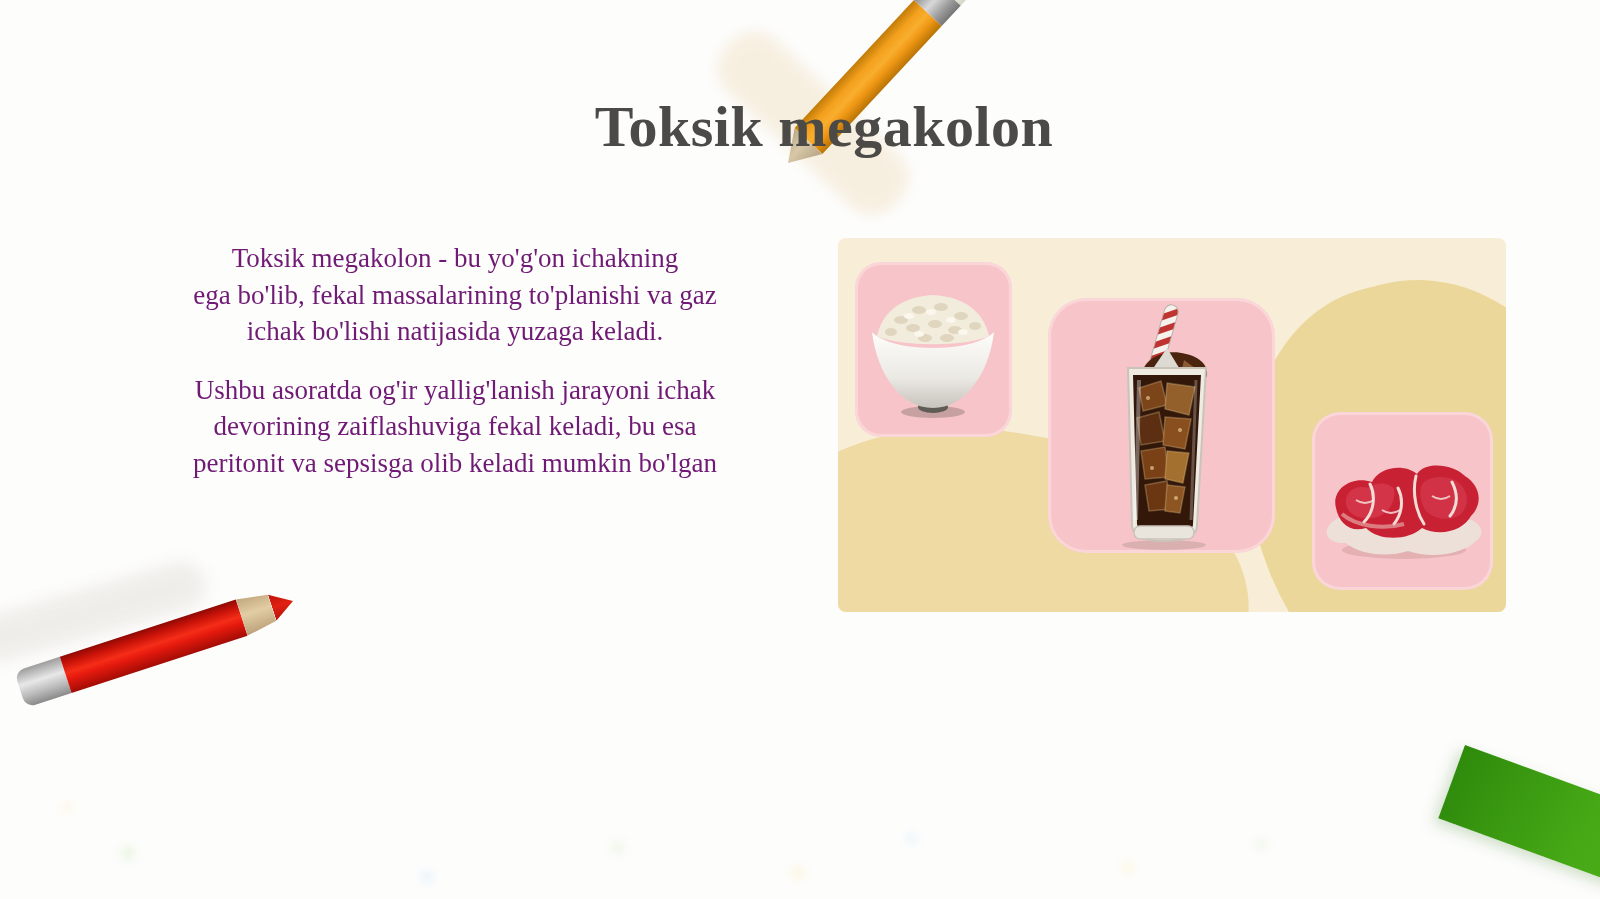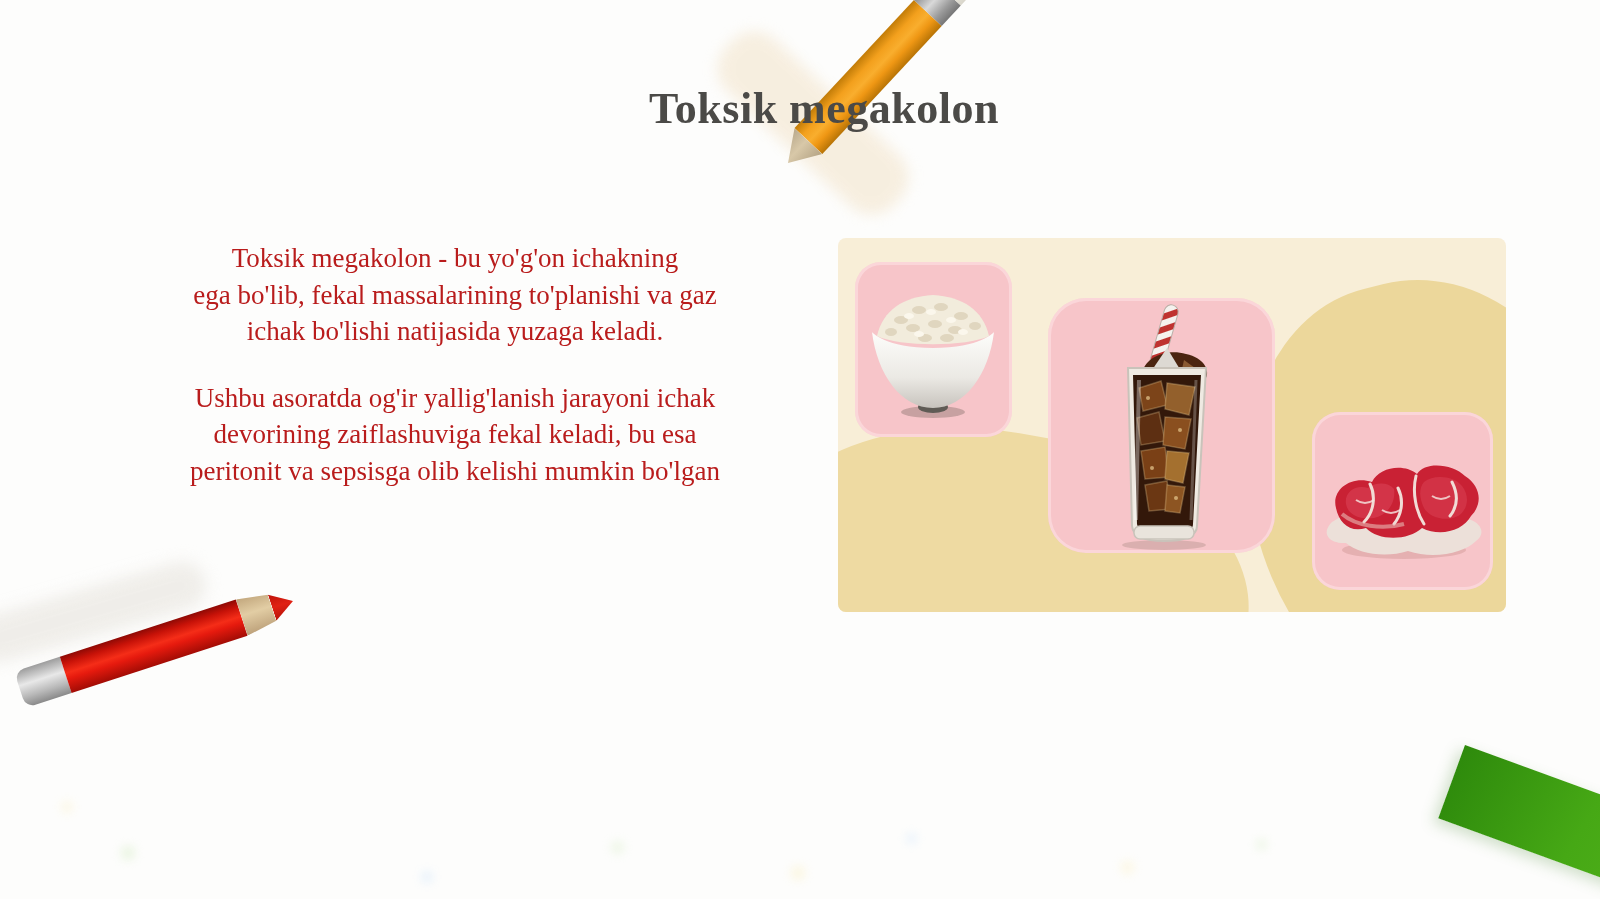--- a/index.html
+++ b/index.html
@@ -3,28 +3,28 @@
 <meta charset="utf-8">
 <style>
   html,body{margin:0;padding:0;background:#ffffff;}
   .slide{
     position:relative;width:1600px;height:899px;overflow:hidden;
     background:#fdfdfc;font-family:"Liberation Serif","DejaVu Serif",serif;
   }
   
   .title{
     position:absolute;top:54px;left:0;right:0;text-align:center;padding-left:48px;
-    font-size:44px;font-weight:bold;color:#4b4a47;letter-spacing:.5px;z-index:6;
+    font-size:58px;font-weight:bold;color:#4b4a47;letter-spacing:.5px;z-index:6;
   }
   
   .textblock{
     position:absolute;left:85px;top:240px;width:740px;text-align:center;
-    color:#b91c1c;font-size:27px;line-height:36.5px;z-index:5;
-  }
-  .textblock .para2{margin-top:30px;}
+    color:#701a75;font-size:27px;line-height:36.5px;z-index:5;
+  }
+  .textblock .para2{margin-top:22px;}
   .textblock .tline{white-space:nowrap;}
   
   .panel{
     position:absolute;left:838px;top:238px;width:668px;height:374px;
     background:#f8eed7;border-radius:8px;overflow:hidden;z-index:4;
   }
   .blob{position:absolute;}
   .blob-left{
     left:-90px;bottom:-150px;width:500px;height:330px;background:#eedaa2;
     border-radius:52% 48% 45% 55%;transform:rotate(10deg);
@@ -130,21 +130,21 @@
 
   <div class="textblock">
     <div class="para1">
       <div class="tline">Toksik megakolon - bu yo'g'on ichakning</div>
       <div class="tline">ega bo'lib, fekal massalarining to'planishi va gaz</div>
       <div class="tline">ichak bo'lishi natijasida yuzaga keladi.</div>
     </div>
     <div class="para2">
       <div class="tline">Ushbu asoratda og'ir yallig'lanish jarayoni ichak</div>
       <div class="tline">devorining zaiflashuviga fekal keladi, bu esa</div>
-      <div class="tline">peritonit va sepsisga olib kelishi mumkin bo'lgan</div>
+      <div class="tline">peritonit va sepsisga olib keladi mumkin bo'lgan</div>
     </div>
   </div>
 
   <div class="panel">
     <div class="blob blob-left"></div>
     <div class="blob blob-right"></div>
 
     <div class="card card-bowl">
       <svg viewBox="0 0 157 175">
         <defs>

